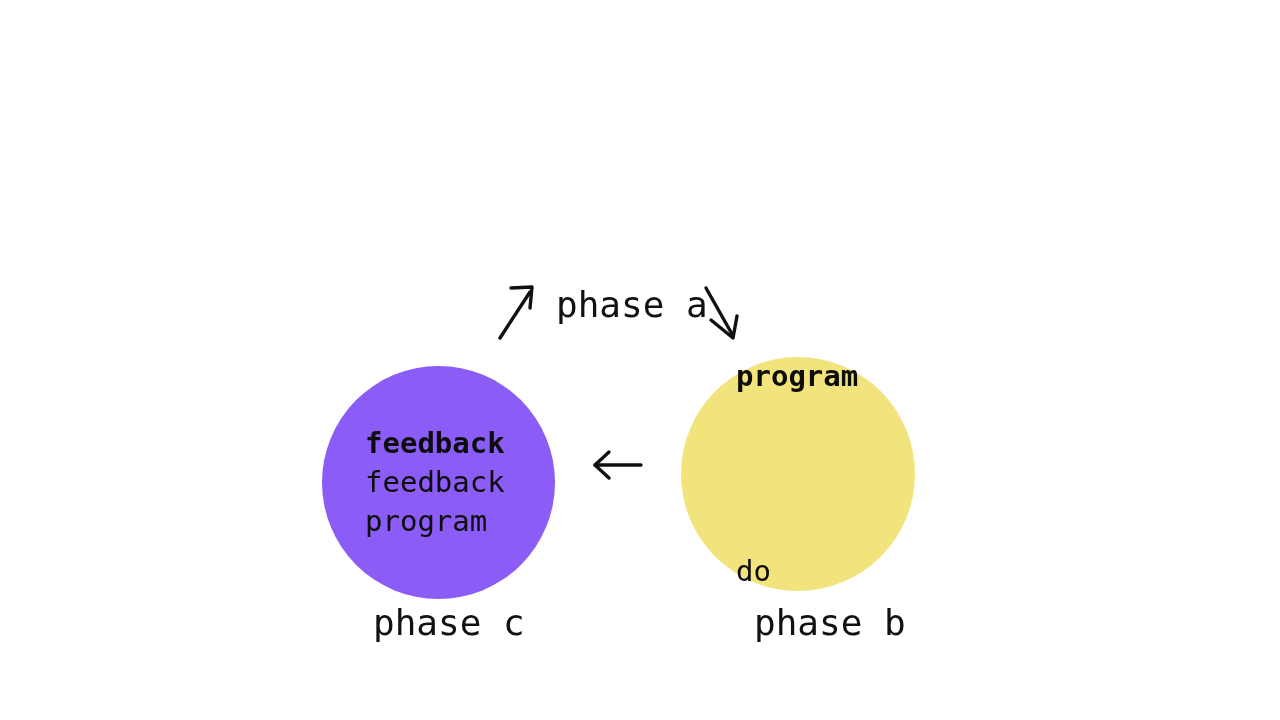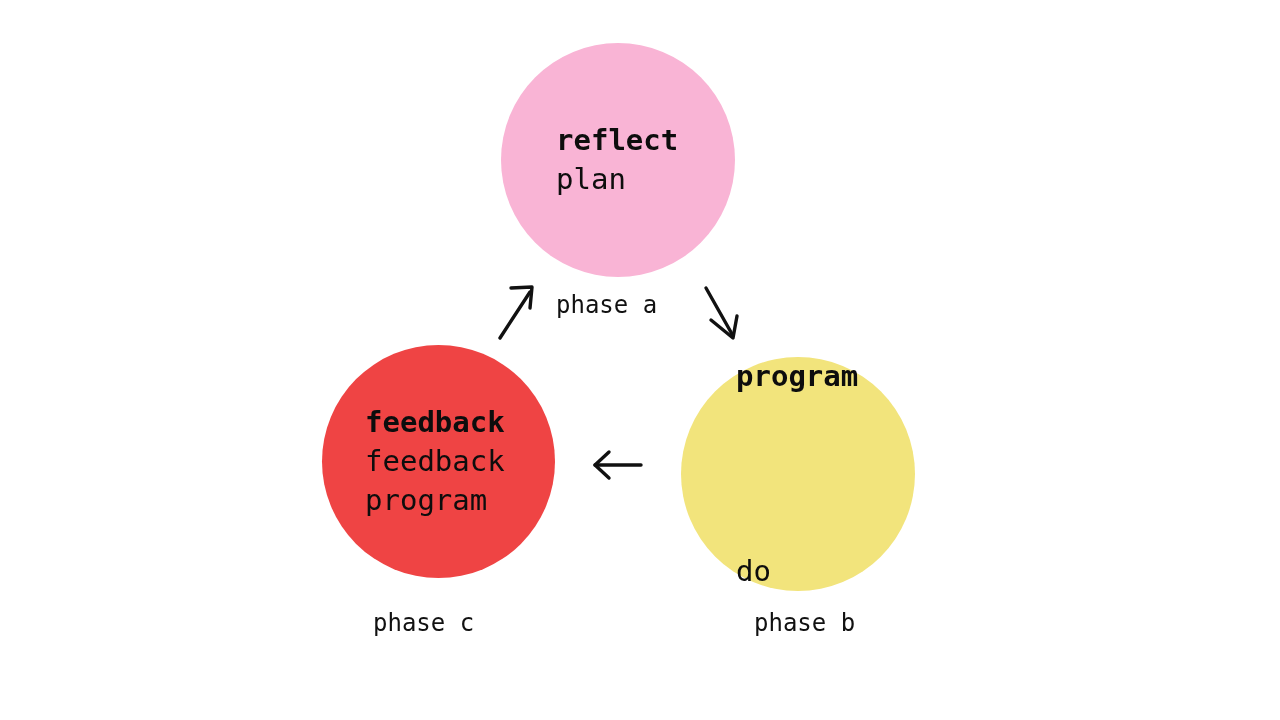--- a/index.html
+++ b/index.html
@@ -53,40 +53,40 @@
     left: 501px;
     top: 43px;
     width: 234px;
     height: 234px;
     background: #f9b4d5;
   }
   #node-reflect .node-text { padding-left: 55px; }
 
   #node-feedback {
     left: 322px;
-    top: 345px;
+    top: 366px;
     width: 233px;
     height: 233px;
-    background: #ef4444;
+    background: #8b5cf6;
   }
   #node-feedback .node-text { padding-left: 43px; }
 
   #node-program {
     left: 681px;
     top: 357px;
     width: 234px;
     height: 234px;
     background: #f2e47c;
   }
   #node-program .node-text { padding-left: 55px; justify-content: space-between; }
 
   
   .edge-label {
     position: absolute;
-    font-size: 24px;
+    font-size: 36px;
     line-height: 34px;
     white-space: pre;
     color: #111111;
   }
   #label-phase-a {
     left: 556px;
     top: 288px;
   }
   #label-phase-c {
     left: 373px;
@@ -104,26 +104,20 @@
   #arrow-c-to-a  { left: 494px; top: 282px;  width: 58px;  height: 62px; }
   #arrow-a-to-b  { left: 700px; top: 282px;  width: 58px;  height: 62px; }
   #arrow-b-to-c  { left: 585px; top: 444px;  width: 66px;  height: 42px; }
   .arrow svg { display: block; overflow: visible; }
 </style>
 </head>
 <body>
 
 <div id="canvas">
 
-  <div class="node" id="node-reflect">
-    <div class="node-text">
-      <div class="node-line strong">reflect</div>
-      <div class="node-line">plan</div>
-    </div>
-  </div>
 
   <div class="node" id="node-feedback">
     <div class="node-text">
       <div class="node-line strong">feedback</div>
       <div class="node-line">feedback</div>
       <div class="node-line">program</div>
     </div>
   </div>
 
   <div class="node" id="node-program">

